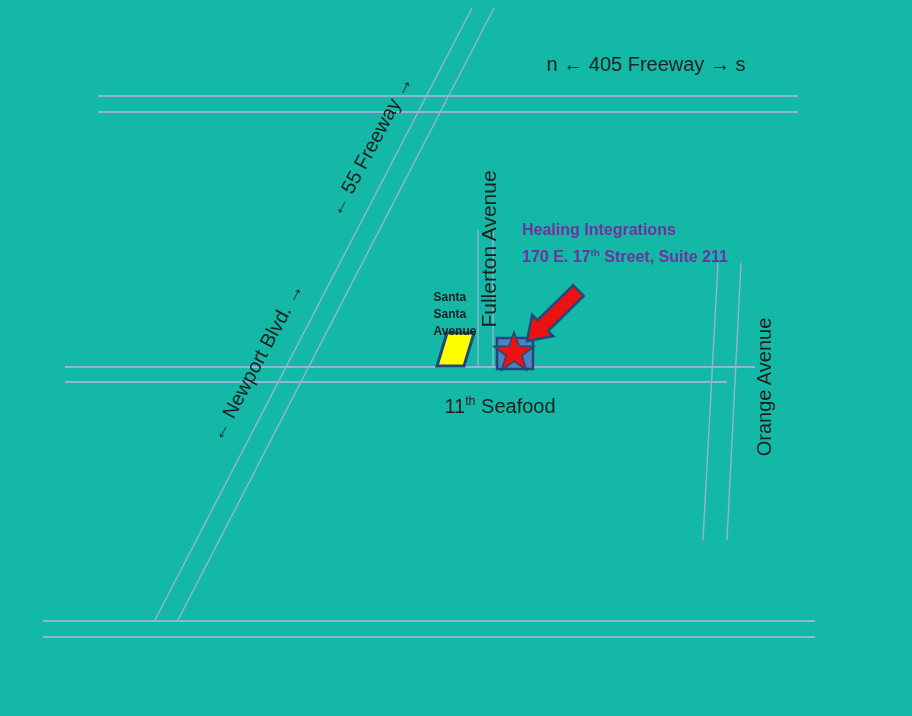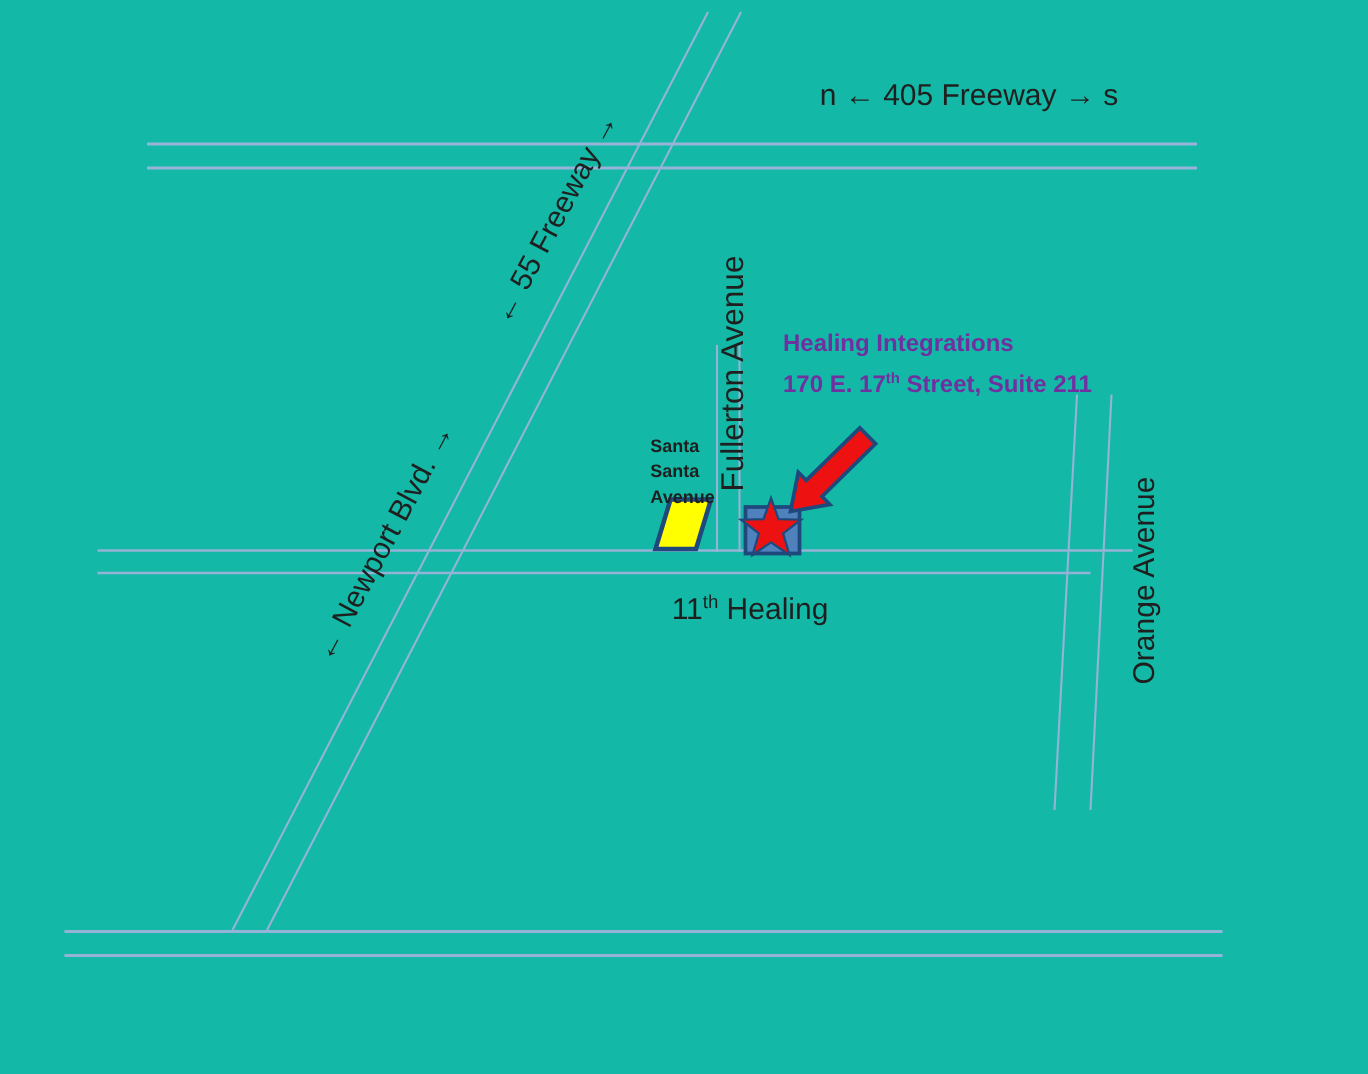--- a/index.html
+++ b/index.html
@@ -72,21 +72,21 @@
 
   <div class="lbl rot62" style="left:371px;top:146px;">← 55 Freeway →</div>
 
   <div class="lbl rot62" style="left:257px;top:362px;">← Newport Blvd. →</div>
 
   <div class="lbl rot90 fullerton" style="left:489px;top:249px;">Fullerton Avenue</div>
 
   <div class="lbl rot90" style="left:764px;top:387px;">Orange Avenue</div>
 
   <div class="lbl center" style="left:500px;top:394px;">
-    <span>11</span><sup>th</sup><span> Healing</span>
+    <span>11</span><sup>th</sup><span> Seafood</span>
   </div>
 
 
   <div class="dest">
     <div>Healing Integrations</div>
     <div>
       <span>170 E. 17</span><sup>th</sup><span> Street, Suite 211</span>
     </div>
   </div>
 

